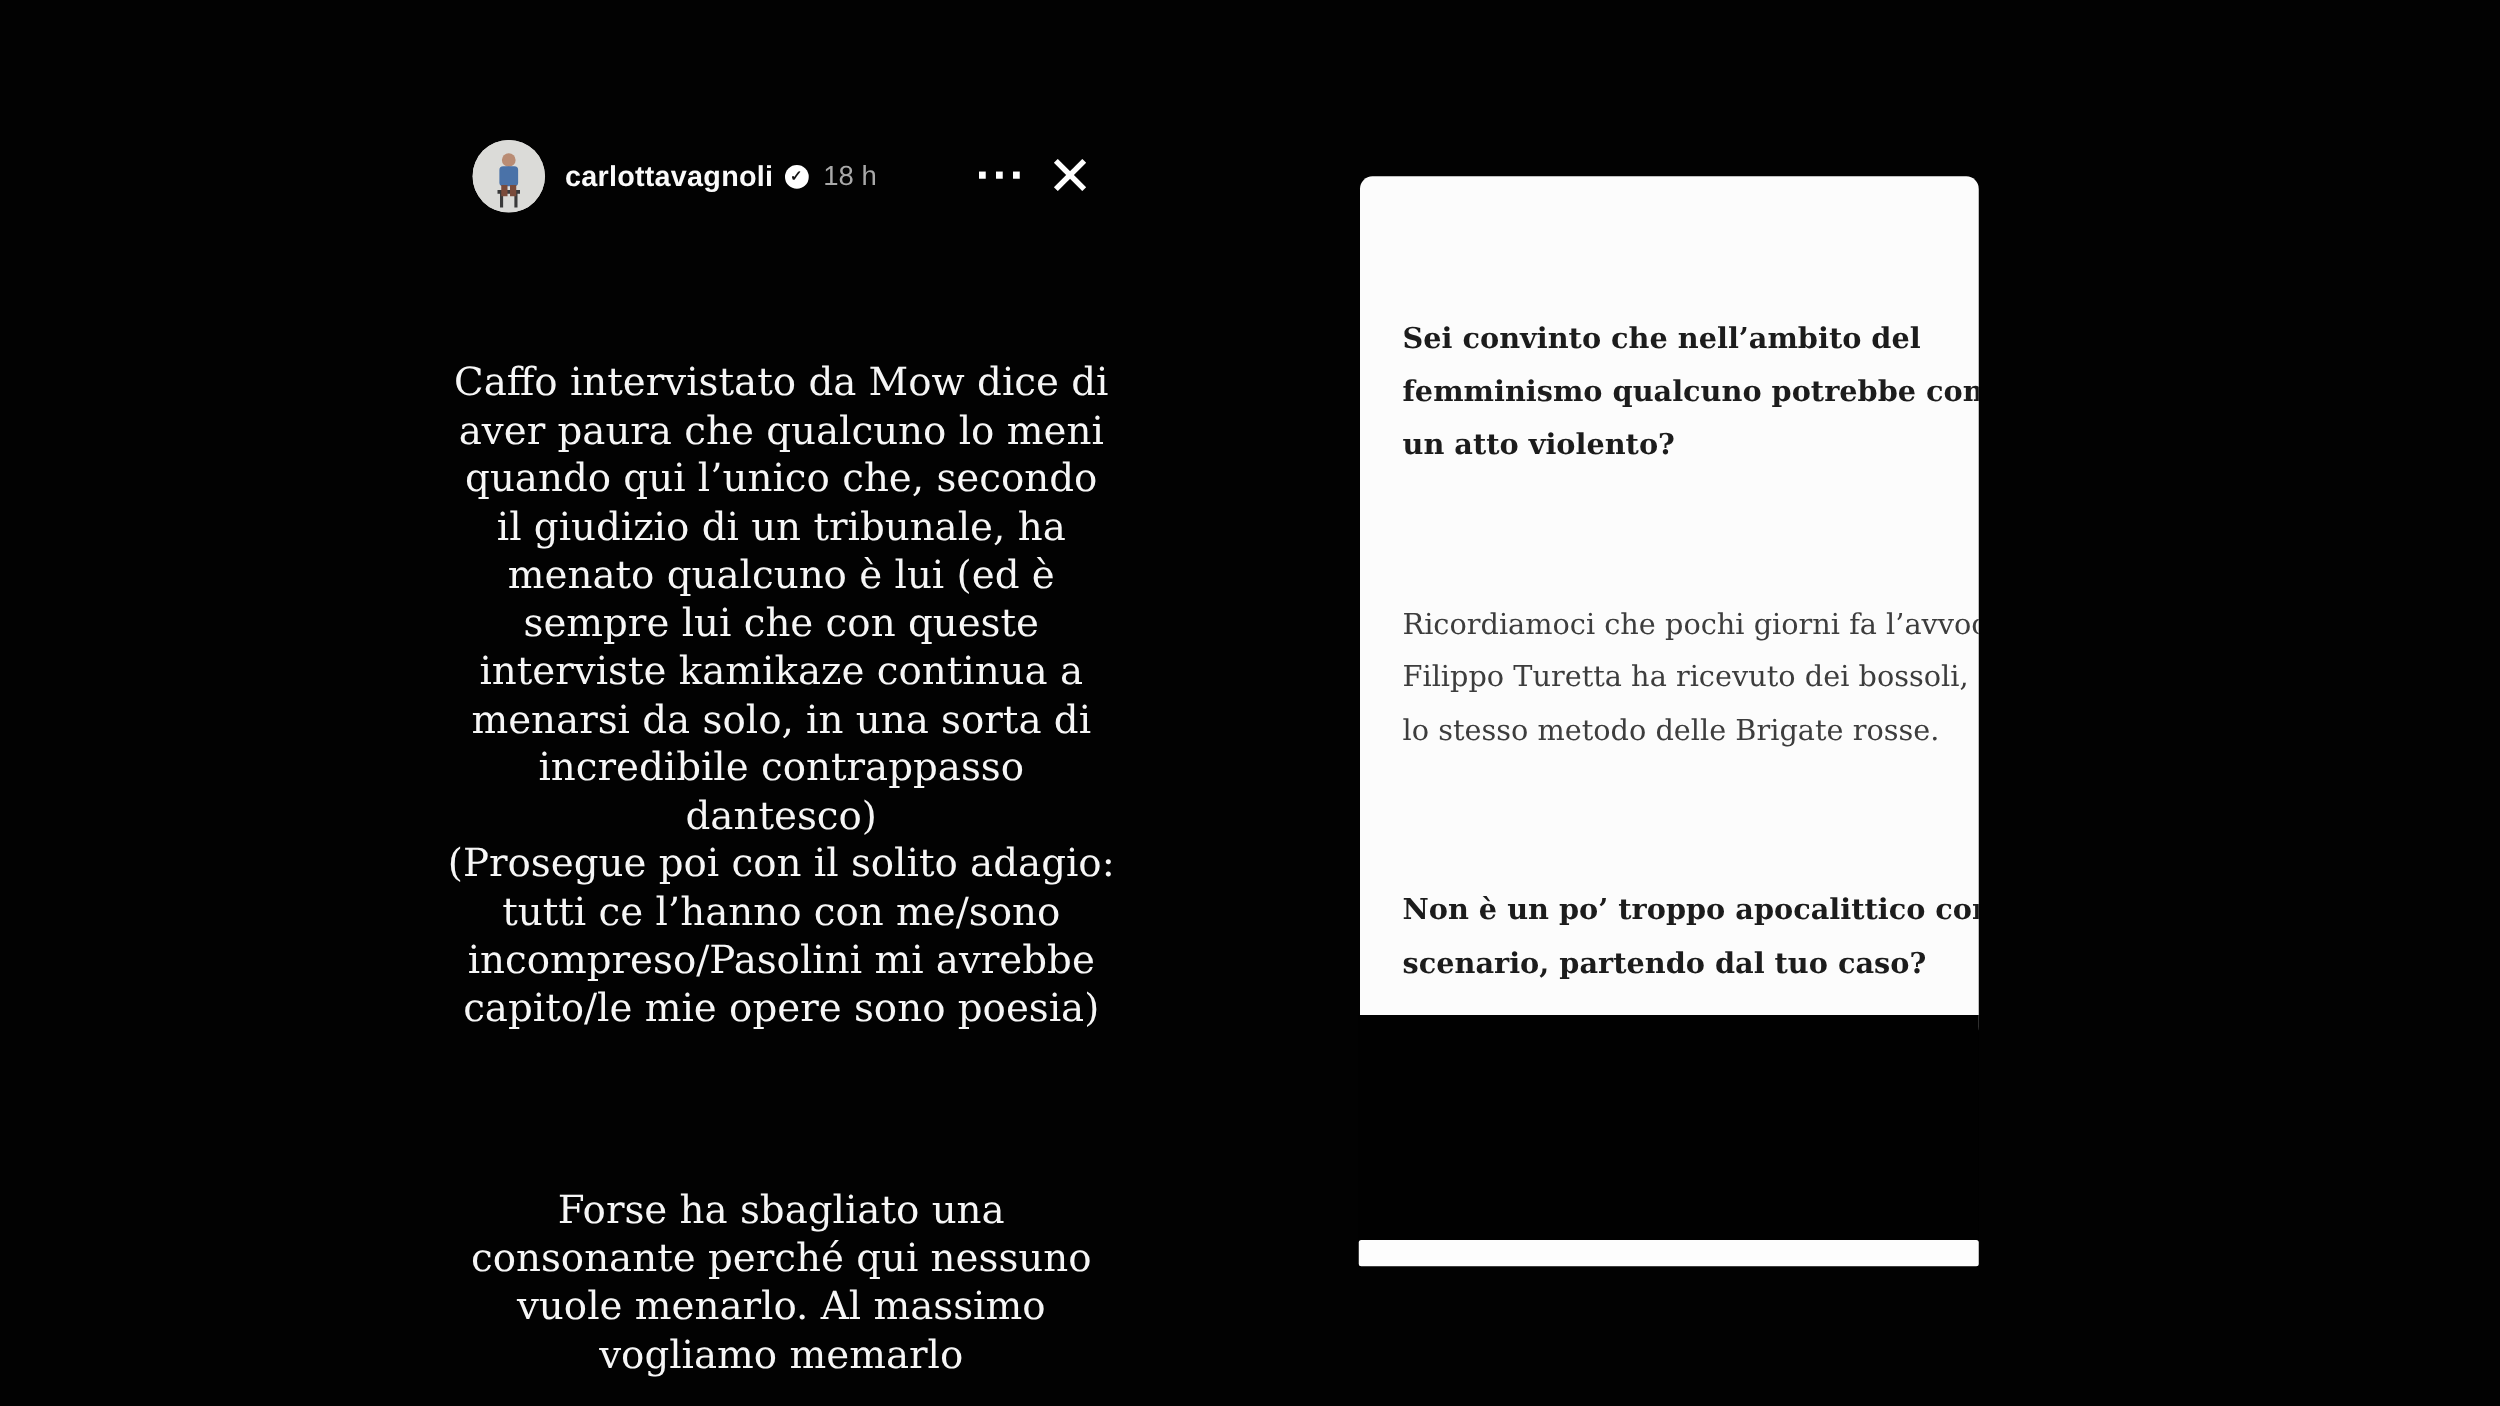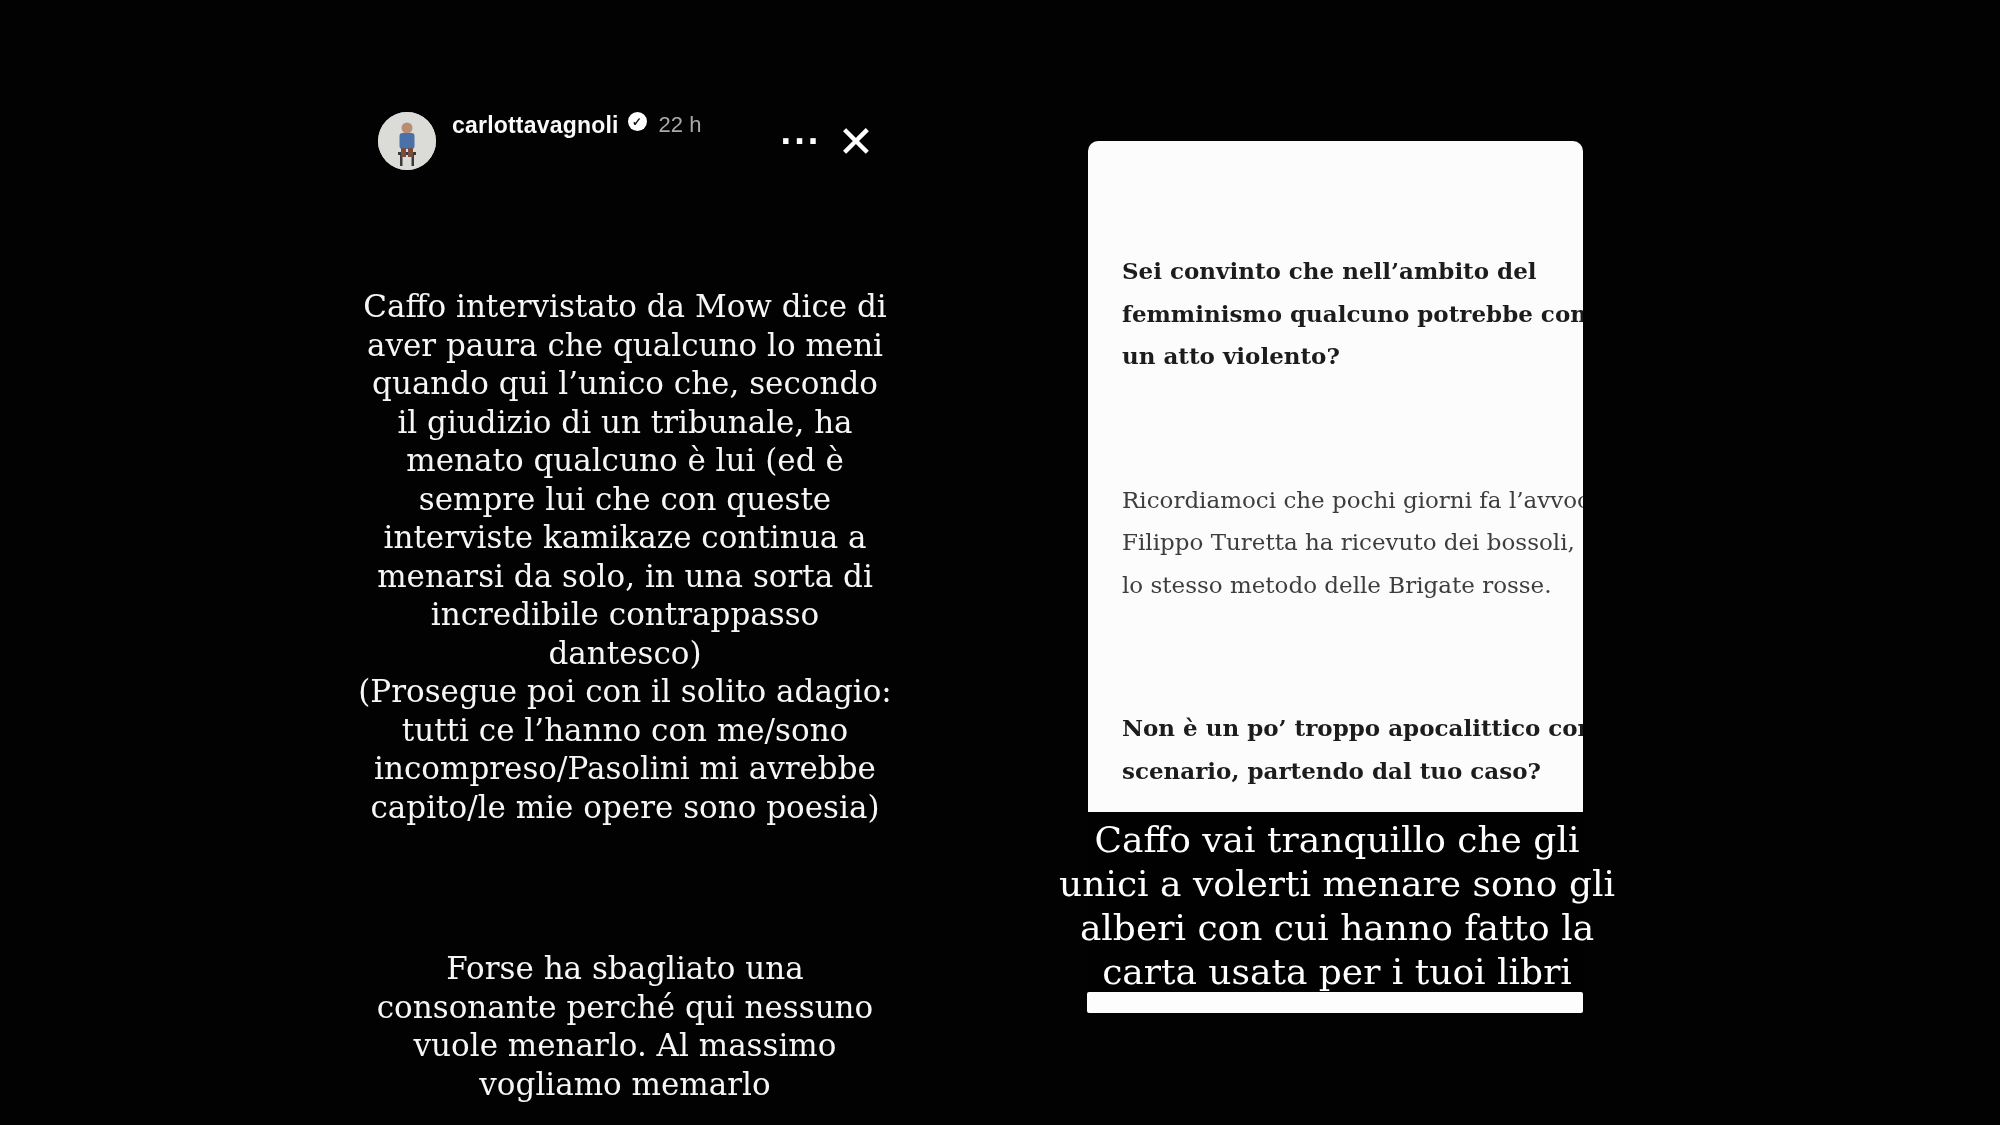--- a/index.html
+++ b/index.html
@@ -1,20 +1,20 @@
 <!DOCTYPE html>
 <html style="--username: #fafafa; --timestamp: #a9a9a9; --story-text: #f6f6f6; --card-bg: #fcfcfc; --card-question: #1c1c1c; --card-answer: #3d3d3d; --caption: #ffffff;"><head>
 <meta charset="utf-8">
 <style>
   html,body{margin:0;padding:0;background:#000;}
   #screen{position:relative;width:2000px;height:1125px;background:#020202;overflow:hidden;
           font-family:"Liberation Sans",sans-serif;}
 
   
-  .story-header{position:absolute;left:378px;top:112px;height:58px;display:flex;align-items:flex-start;}
+  .story-header{position:absolute;left:378px;top:112px;height:58px;display:flex;align-items:center;}
   .avatar{width:58px;height:58px;border-radius:50%;overflow:hidden;background:#d9d9d6;flex:0 0 auto;}
   .avatar svg{display:block;width:100%;height:100%;}
   .username{margin-left:16px;font-size:23px;font-weight:bold;color:var(--username,#fafafa);letter-spacing:.2px;}
   .verified{margin-left:9px;width:19px;height:19px;border-radius:50%;background:#fff;color:#111;
             display:flex;align-items:center;justify-content:center;font-size:12px;font-weight:bold;line-height:1;}
   .timestamp{margin-left:12px;font-size:22px;color:var(--timestamp,#a9a9a9);}
 
   .more-btn{position:absolute;left:776px;top:118px;width:50px;height:46px;display:flex;align-items:center;
             justify-content:center;color:#fff;font-size:38px;font-weight:bold;letter-spacing:1px;cursor:pointer;}
   .close-btn{position:absolute;left:830px;top:114px;width:52px;height:54px;display:flex;align-items:center;
@@ -56,21 +56,21 @@
         <rect x="22" y="42" width="2.5" height="12" fill="#3a3a3a"></rect>
         <rect x="33.5" y="42" width="2.5" height="12" fill="#3a3a3a"></rect>
         <circle cx="29" cy="16" r="5.5" fill="#b98c74"></circle>
         <rect x="21.5" y="21" width="15" height="16" rx="3" fill="#4a72a8"></rect>
         <rect x="23" y="36" width="5" height="9" fill="#7a4b3a"></rect>
         <rect x="30" y="36" width="5" height="9" fill="#7a4b3a"></rect>
       </svg>
     </div>
     <span class="username">carlottavagnoli</span>
     <span class="verified">✓</span>
-    <span class="timestamp">22 h</span>
+    <span class="timestamp">18 h</span>
   </div>
 
   <div class="more-btn">
     <span>···</span>
   </div>
   <div class="close-btn">
     <span>✕</span>
   </div>
 
   <div class="story-text">
@@ -103,18 +103,14 @@
 lo stesso metodo delle Brigate rosse.</p>
     <p class="question">Non è un po’ troppo apocalittico come
 scenario, partendo dal tuo caso?</p>
     
   </div>
 
   <div class="article-bottom">
     <div class="white-bar"></div>
   </div>
 
-  <div class="caption">Caffo vai tranquillo che gli
-unici a volerti menare sono gli
-alberi con cui hanno fatto la
-carta usata per i tuoi libri</div>
 
 </div>
 
 </body></html>

